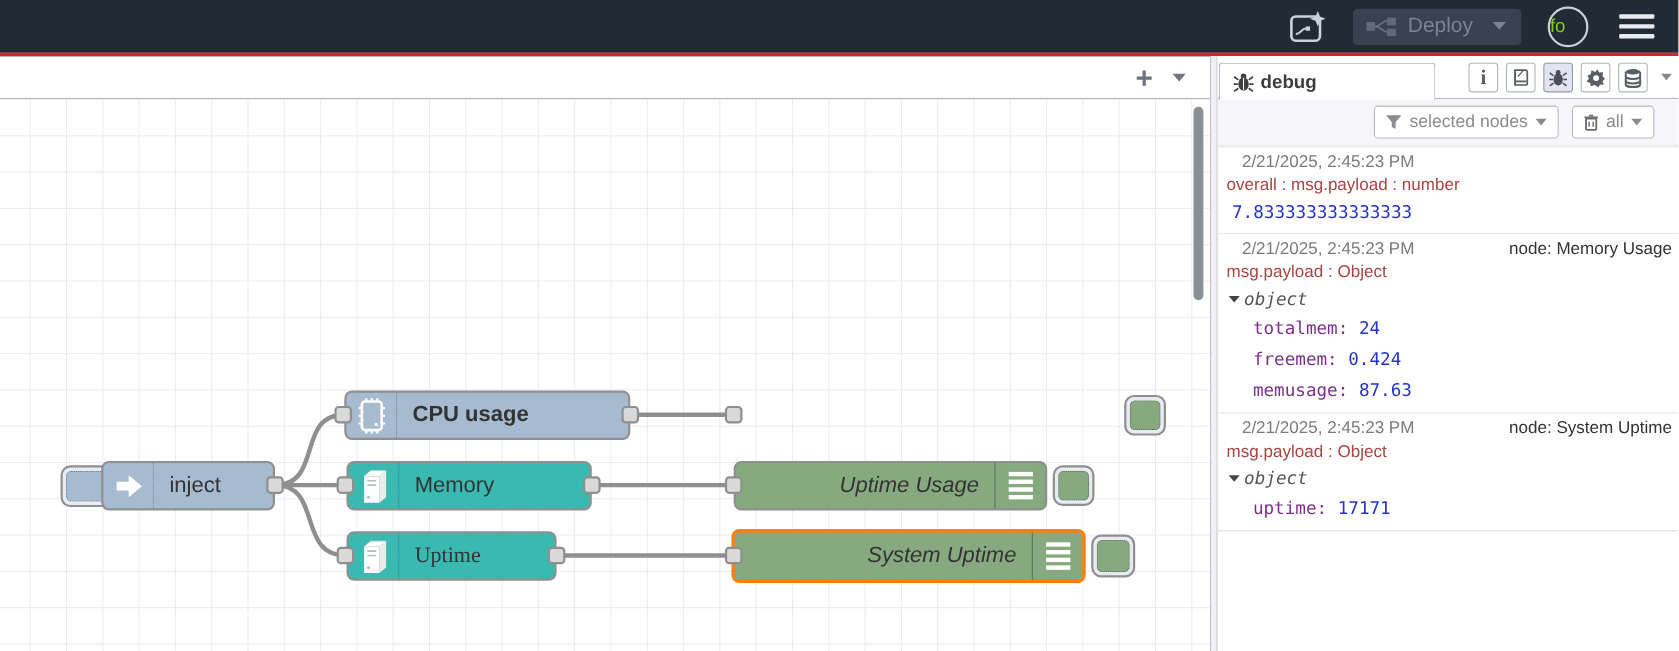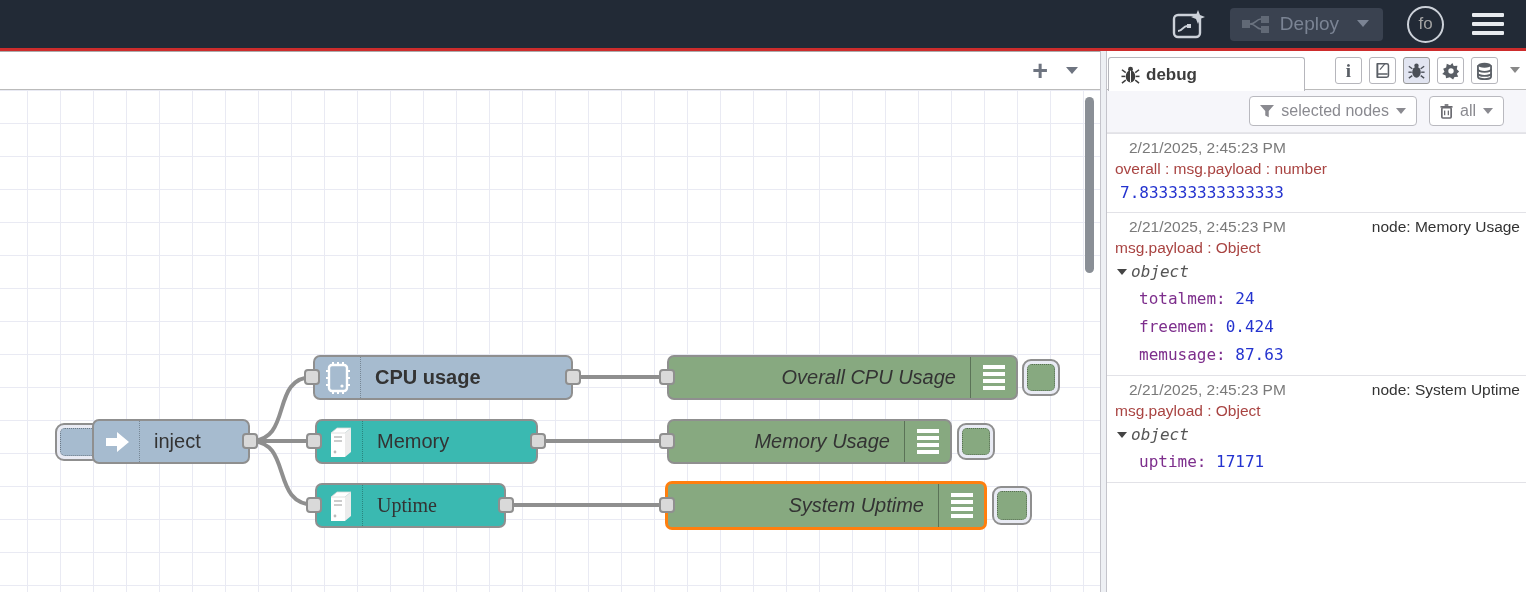--- a/index.html
+++ b/index.html
@@ -13,21 +13,21 @@
   .hdr-flow-icon { width:34px; height:30px; position:relative; cursor:pointer; }
   .red-bar { height:3px; background:#cd2c2c; }
   .deploy-btn { display:flex; align-items:center; gap:10px; background:#3a4250;
     color:#7b8494; font-size:19px; padding:5px 14px 6px 12px; border-radius:4px;
     cursor:default; }
   .deploy-caret { margin-left:8px; }
   .caret { width:0; height:0; border-left:6px solid transparent;
     border-right:6px solid transparent; border-top:7px solid currentColor; display:inline-block; }
   .caret.sm { border-left-width:5px; border-right-width:5px; border-top-width:6px; }
   .avatar { width:37px; height:37px; border-radius:50%; border:2px solid #ccd1d9;
-    color:#a3a3a3; display:flex; align-items:center; justify-content:center;
+    color:#84cc16; display:flex; align-items:center; justify-content:flex-start;
     font-size:17px; cursor:pointer; }
   .hamburger { display:flex; flex-direction:column; gap:5px; cursor:pointer; padding:4px; }
   .hamburger div { width:32px; height:4px; background:#e8ebef; border-radius:1px; }
 
   
   .main { display:flex; height:541px; }
   .canvas-col { width:1100px; border-top:1px solid #ababab; display:flex; flex-direction:column; }
   .tabbar { height:38px; background:#fff; border-bottom:1px solid #bbb;
     display:flex; align-items:center; justify-content:flex-end; gap:18px; padding-right:22px; }
   .tab-add { font-size:27px; color:#6e7480; font-weight:bold; line-height:26px; cursor:pointer; }
@@ -226,38 +226,27 @@
               <line x1="8" y1="12" x2="16" y2="12" stroke="#bbb" stroke-width="1.5"></line>
               <line x1="8" y1="16" x2="16" y2="16" stroke="#bbb" stroke-width="1.5"></line>
               <circle cx="9" cy="27" r="1.4" fill="#bbb"></circle>
             </svg>
           </div>
           <div class="lbl">Uptime</div>
         </div>
         <div class="port" style="left:306px; top:407px;"></div>
         <div class="port" style="left:498px; top:407px;"></div>
 
-        <div class="node n-debug" style="left:667px; top:265px; width:351px;">
-          <div class="lbl">Overall CPU Usage</div>
-          <div class="iconbox">
-            <div class="dbg-bars">
-                <div></div>
-                <div></div>
-                <div></div>
-                <div></div>
-              </div>
-          </div>
-        </div>
         <div class="port" style="left:659px; top:279px;"></div>
         <div class="sq-btn" style="left:1022px; top:269px; width:38px; height:37px;">
           <div class="fill fill-debug"></div>
         </div>
 
         <div class="node n-debug" style="left:667px; top:329px; width:285px;">
-          <div class="lbl">Memory Usage</div>
+          <div class="lbl">Uptime Usage</div>
           <div class="iconbox">
             <div class="dbg-bars">
                 <div></div>
                 <div></div>
                 <div></div>
                 <div></div>
               </div>
           </div>
         </div>
         <div class="port" style="left:659px; top:343px;"></div>

